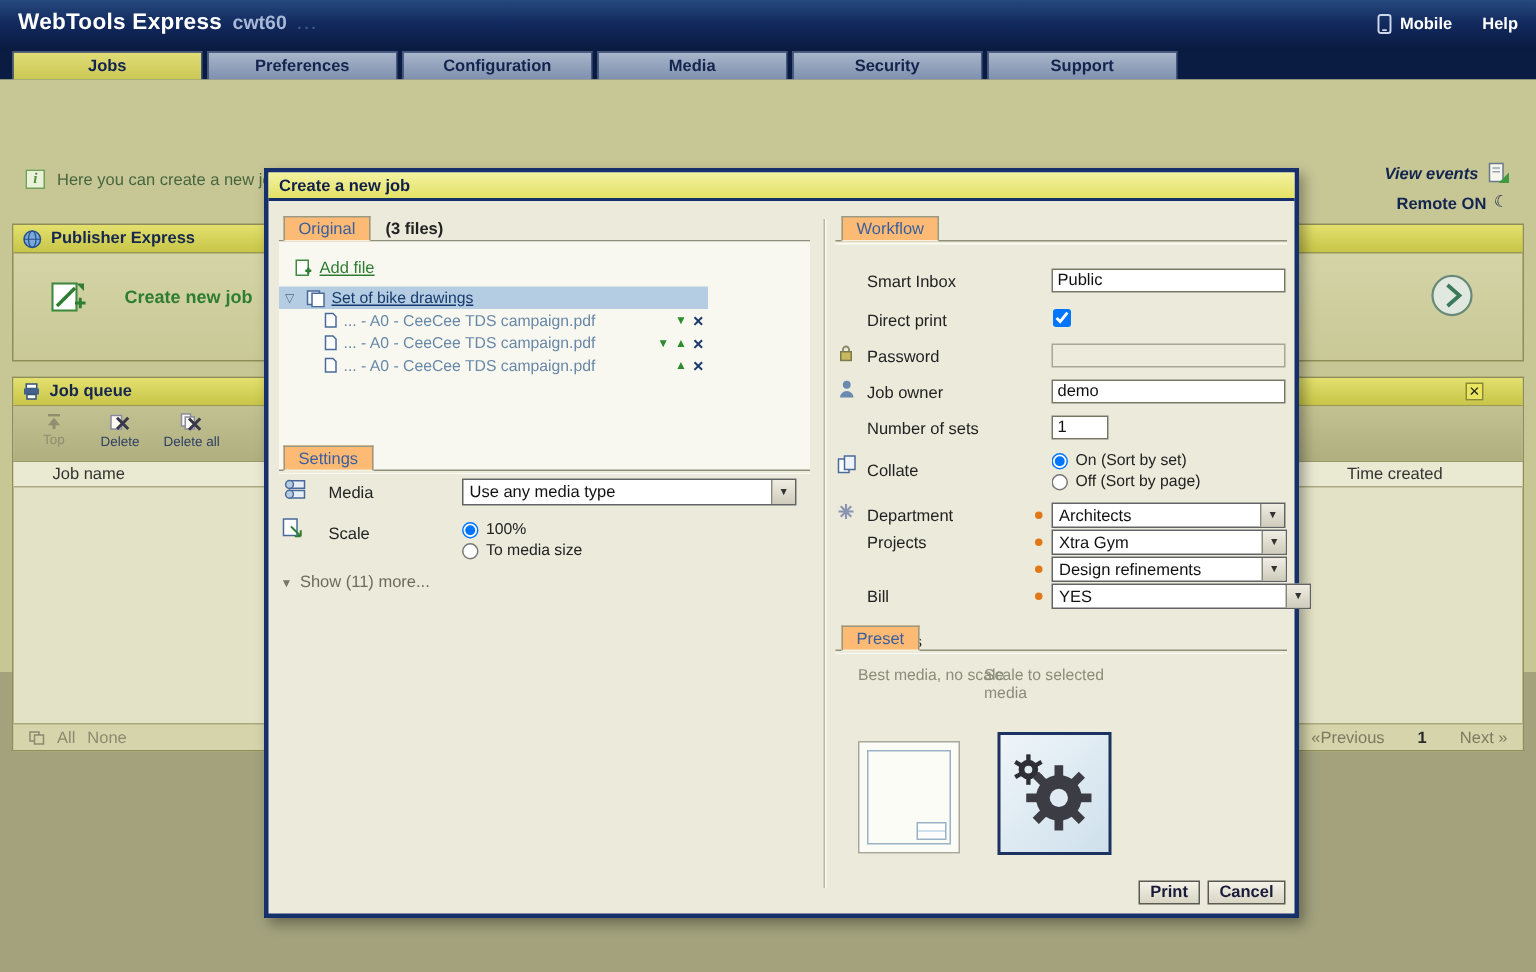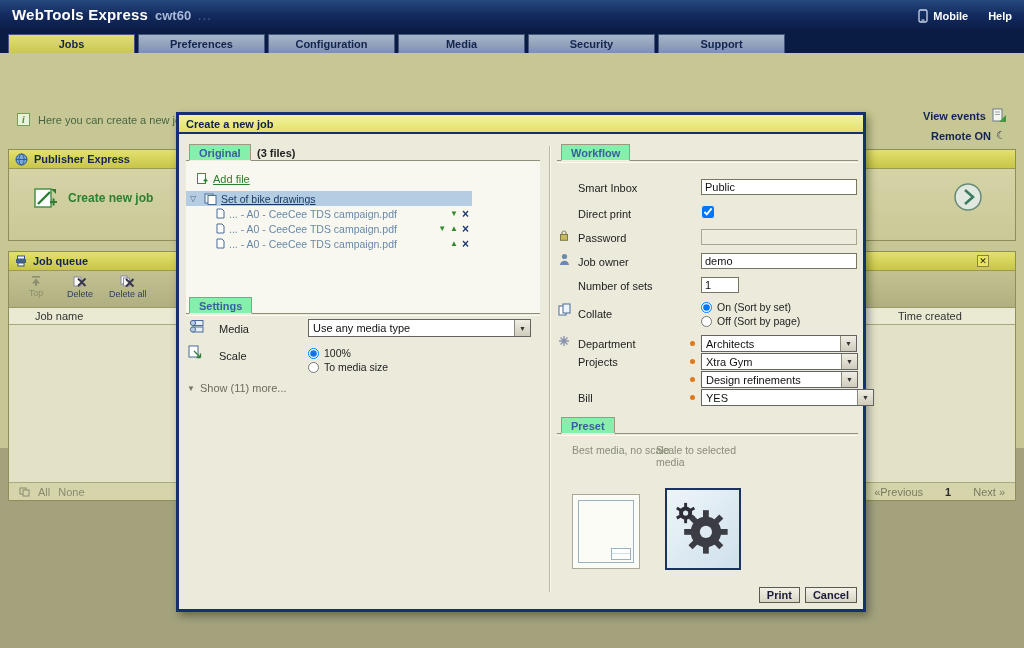--- a/index.html
+++ b/index.html
@@ -24,32 +24,32 @@
          font-size:11px; font-weight:bold; color:#13244e;
          background:linear-gradient(#a8b6ca,#7e90ae); border:1px solid #44567e; border-bottom:0; cursor:pointer; }
   .tab.active { background:linear-gradient(#e0dd78,#cbc753); }
 
   
   .content { position:absolute; left:0; top:53px; width:1024px; height:395px; background:#c7c695; }
   .info-icon { position:absolute; left:17px; top:60px; width:13px; height:13px;
                border:1px solid #73a055; background:#eaf2dc; color:#4f8f3c;
                font:bold italic 10px "Liberation Serif",serif; text-align:center; line-height:11px; }
   .info-text { position:absolute; left:38px; top:61px; font-size:11px; color:#47663f; }
-  .view-events { position:absolute; left:923px; top:55px; display:flex; align-items:center; gap:5px; cursor:pointer; }
+  .view-events { position:absolute; left:923px; top:55px; display:flex; align-items:center; gap:5px; cursor:pointer;font-style:italic; }
   .view-events span, .remote span { font-size:11px; font-weight:bold; color:#13244e; }
   .remote { position:absolute; left:931px; top:76px; display:flex; align-items:center; gap:5px; cursor:pointer; }
   .moon { font-size:15px; color:#16265a; line-height:13px; font-weight:bold; }
 
   .panel { position:absolute; left:8px; width:1008px; border:1px solid #8f8e58; }
   .panel-head { height:19px; background:linear-gradient(#e3e06e,#c8c549); border-bottom:1px solid #9a9955;
                 display:flex; align-items:center; gap:6px; padding:0 6px;
                 font-size:11px; font-weight:bold; color:#15264f; }
   .panel-head .spacer { flex:1; }
   #publisher { top:96px; height:92px; background:linear-gradient(#d8d7ac,#c9c896); }
-  .create-job { position:absolute; left:24px; top:36px; display:flex; align-items:center; gap:9px; cursor:pointer; }
+  .create-job { position:absolute; left:24px; top:36px; display:flex; align-items:center; gap:24px; cursor:pointer; }
   .create-job span { color:#2e7d32; font-weight:bold; font-size:12px; }
   .pub-arrow { position:absolute; left:944px; top:32px; cursor:pointer; }
 
   #queue { top:198px; height:250px; background:#e3e2c6; }
   .q-close { width:12px; height:12px; background:#e9e55e; border:1px solid #8a8838; color:#222;
              font-size:9px; font-weight:bold; line-height:10px; text-align:center; cursor:pointer; margin-right:20px; }
   .q-toolbar { height:37px; background:linear-gradient(#c2c192,#b0af80); border-bottom:1px solid #9a9968;
                display:flex; align-items:flex-start; gap:6px; padding:3px 0 0 8px; }
   .tool-btn { min-width:38px; display:flex; flex-direction:column; align-items:center; gap:1px;
               font-size:9px; color:#2f3f63; cursor:pointer; padding:1px 4px 0; }
@@ -67,23 +67,23 @@
   .pag .page { color:#2b2b2b; font-weight:bold; }
 
   
   .modal { position:absolute; left:176px; top:112px; width:690px; height:500px;
            background:#ebeadb; border:3px solid #16306b; box-shadow:3px 4px 8px rgba(0,0,0,.35); }
   .m-title { height:19px; background:linear-gradient(#f3f2a2,#e4e166); border-bottom:2px solid #16306b;
              font-size:11px; font-weight:bold; color:#101f4a; padding-left:7px; line-height:19px; }
   .m-body { position:relative; width:684px; height:473px; }
   .m-div { position:absolute; left:370px; top:12px; height:446px; width:2px;
            border-left:1px solid #b9b8a2; border-right:1px solid #fafaf0; }
-  .sec-tab { position:absolute; z-index:2; padding:2px 9px 1px; background:#86efac;
+  .sec-tab { position:absolute; z-index:2; padding:2px 9px 1px; background:#fdba74;
              border:1px solid #9a9a84; border-bottom:1px solid #f1f0e1;
-             font-size:11px; font-weight:bold; color:#3a5f9e; cursor:default;text-align:right; }
+             font-size:11px; font-weight:normal; color:#3a5f9e; cursor:default;text-align:right; }
   .sec-rule { position:absolute; height:2px; border-top:1px solid #8f8f7a; box-shadow:0 1px 0 #fbfbf2; }
 
   .orig-count { position:absolute; left:78px; top:13px; font-size:11px; font-weight:bold; color:#222; z-index:3; }
   .orig-content { position:absolute; left:7px; top:27px; width:354px; height:153px; background:#f8f8f0; }
   .add-file { position:absolute; left:10px; top:11px; display:flex; gap:5px; align-items:center; cursor:pointer; }
   .add-file span { color:#2e7d32; font-size:11px; text-decoration:underline; }
   .group-row { position:absolute; left:0; top:30px; width:286px; height:15px; background:#b5cde2;
                display:flex; align-items:center; gap:4px; padding-left:4px; cursor:pointer; }
   .exp { font-size:8px; color:#55677a; width:10px; }
   .gname { font-size:10.5px; color:#173a6e; text-decoration:underline; }

